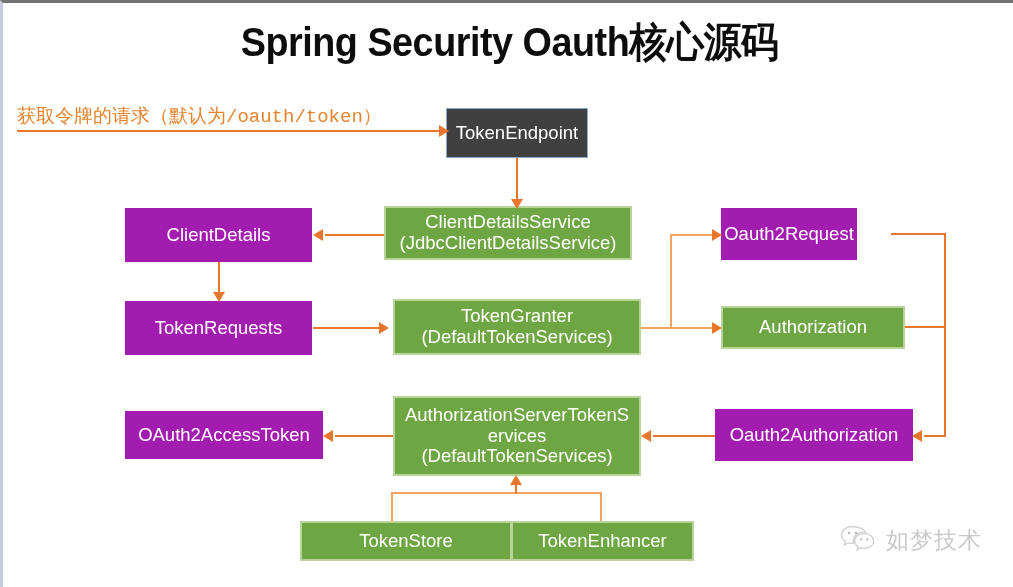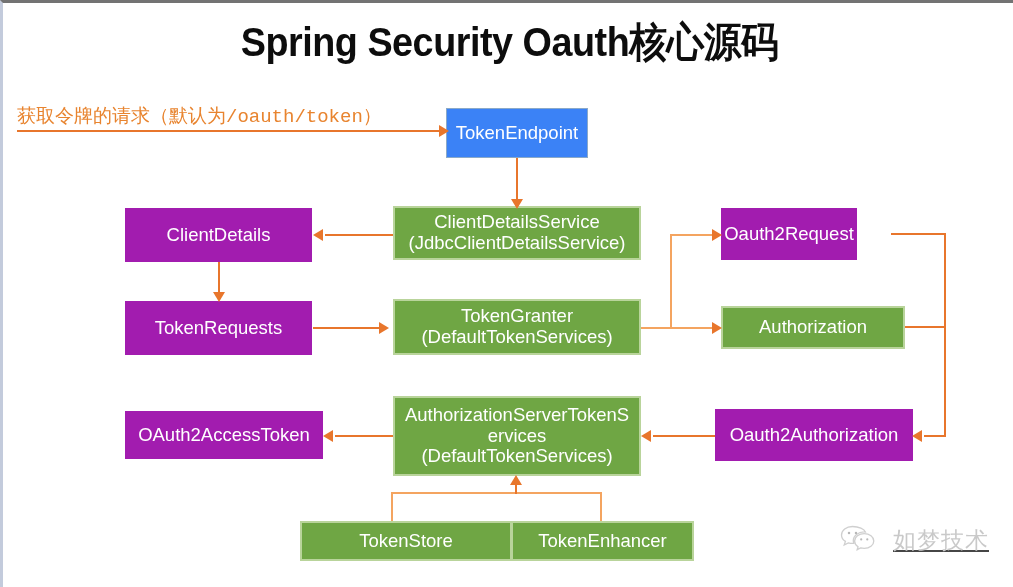--- a/index.html
+++ b/index.html
@@ -48,21 +48,21 @@
     line-height: 1.12;
     font-size: 18.5px;
     padding: 2px 4px;
     white-space: pre-line;
     z-index: 3;
   }
   .node.blue {
     background: #a21caf;
   }
   .node.slate {
-    background: #3b82f6;
+    background: #404040;
     border: 1px solid #8aa9c8;
   }
   .node.green {
     background: #6fa644;
     border: 2px solid #b9d49b;
   }
 
   
   .ln {
     position: absolute;
@@ -111,24 +111,23 @@
     font-family: Liberation Mono, monospace;
   }
 
   
   .watermark {
     position: absolute;
     left: 836px;
     top: 521px;
     display: flex;
     align-items: center;
-    gap: 16px;
+    gap: 9px;
     z-index: 5;
     opacity: 0.72;
-    text-decoration: underline;
   }
   .wm-text {
     font-size: 23px;
     color: #b5b5b5;
     letter-spacing: 1px;
     white-space: nowrap;
   }
 </style>
 </head>
 <body>
@@ -179,21 +178,21 @@
   <div class="ah up" style="left:507px; top:472px;"></div>
 
   <div class="node slate" style="left:443px; top:105px; width:142px; height:50px;">
     <span>TokenEndpoint</span>
   </div>
 
   <div class="node blue" style="left:122px; top:205px; width:187px; height:54px;">
     <span>ClientDetails</span>
   </div>
 
-  <div class="node green" style="left:390px; top:203px; width:248px; height:54px;">
+  <div class="node green" style="left:381px; top:203px; width:248px; height:54px;">
     <span>ClientDetailsService
 (JdbcClientDetailsService)</span>
   </div>
 
   <div class="node blue" style="left:718px; top:205px; width:136px; height:52px;">
     <span>Oauth2Request</span>
   </div>
 
   <div class="node blue" style="left:122px; top:298px; width:187px; height:54px;">
     <span>TokenRequests</span>

